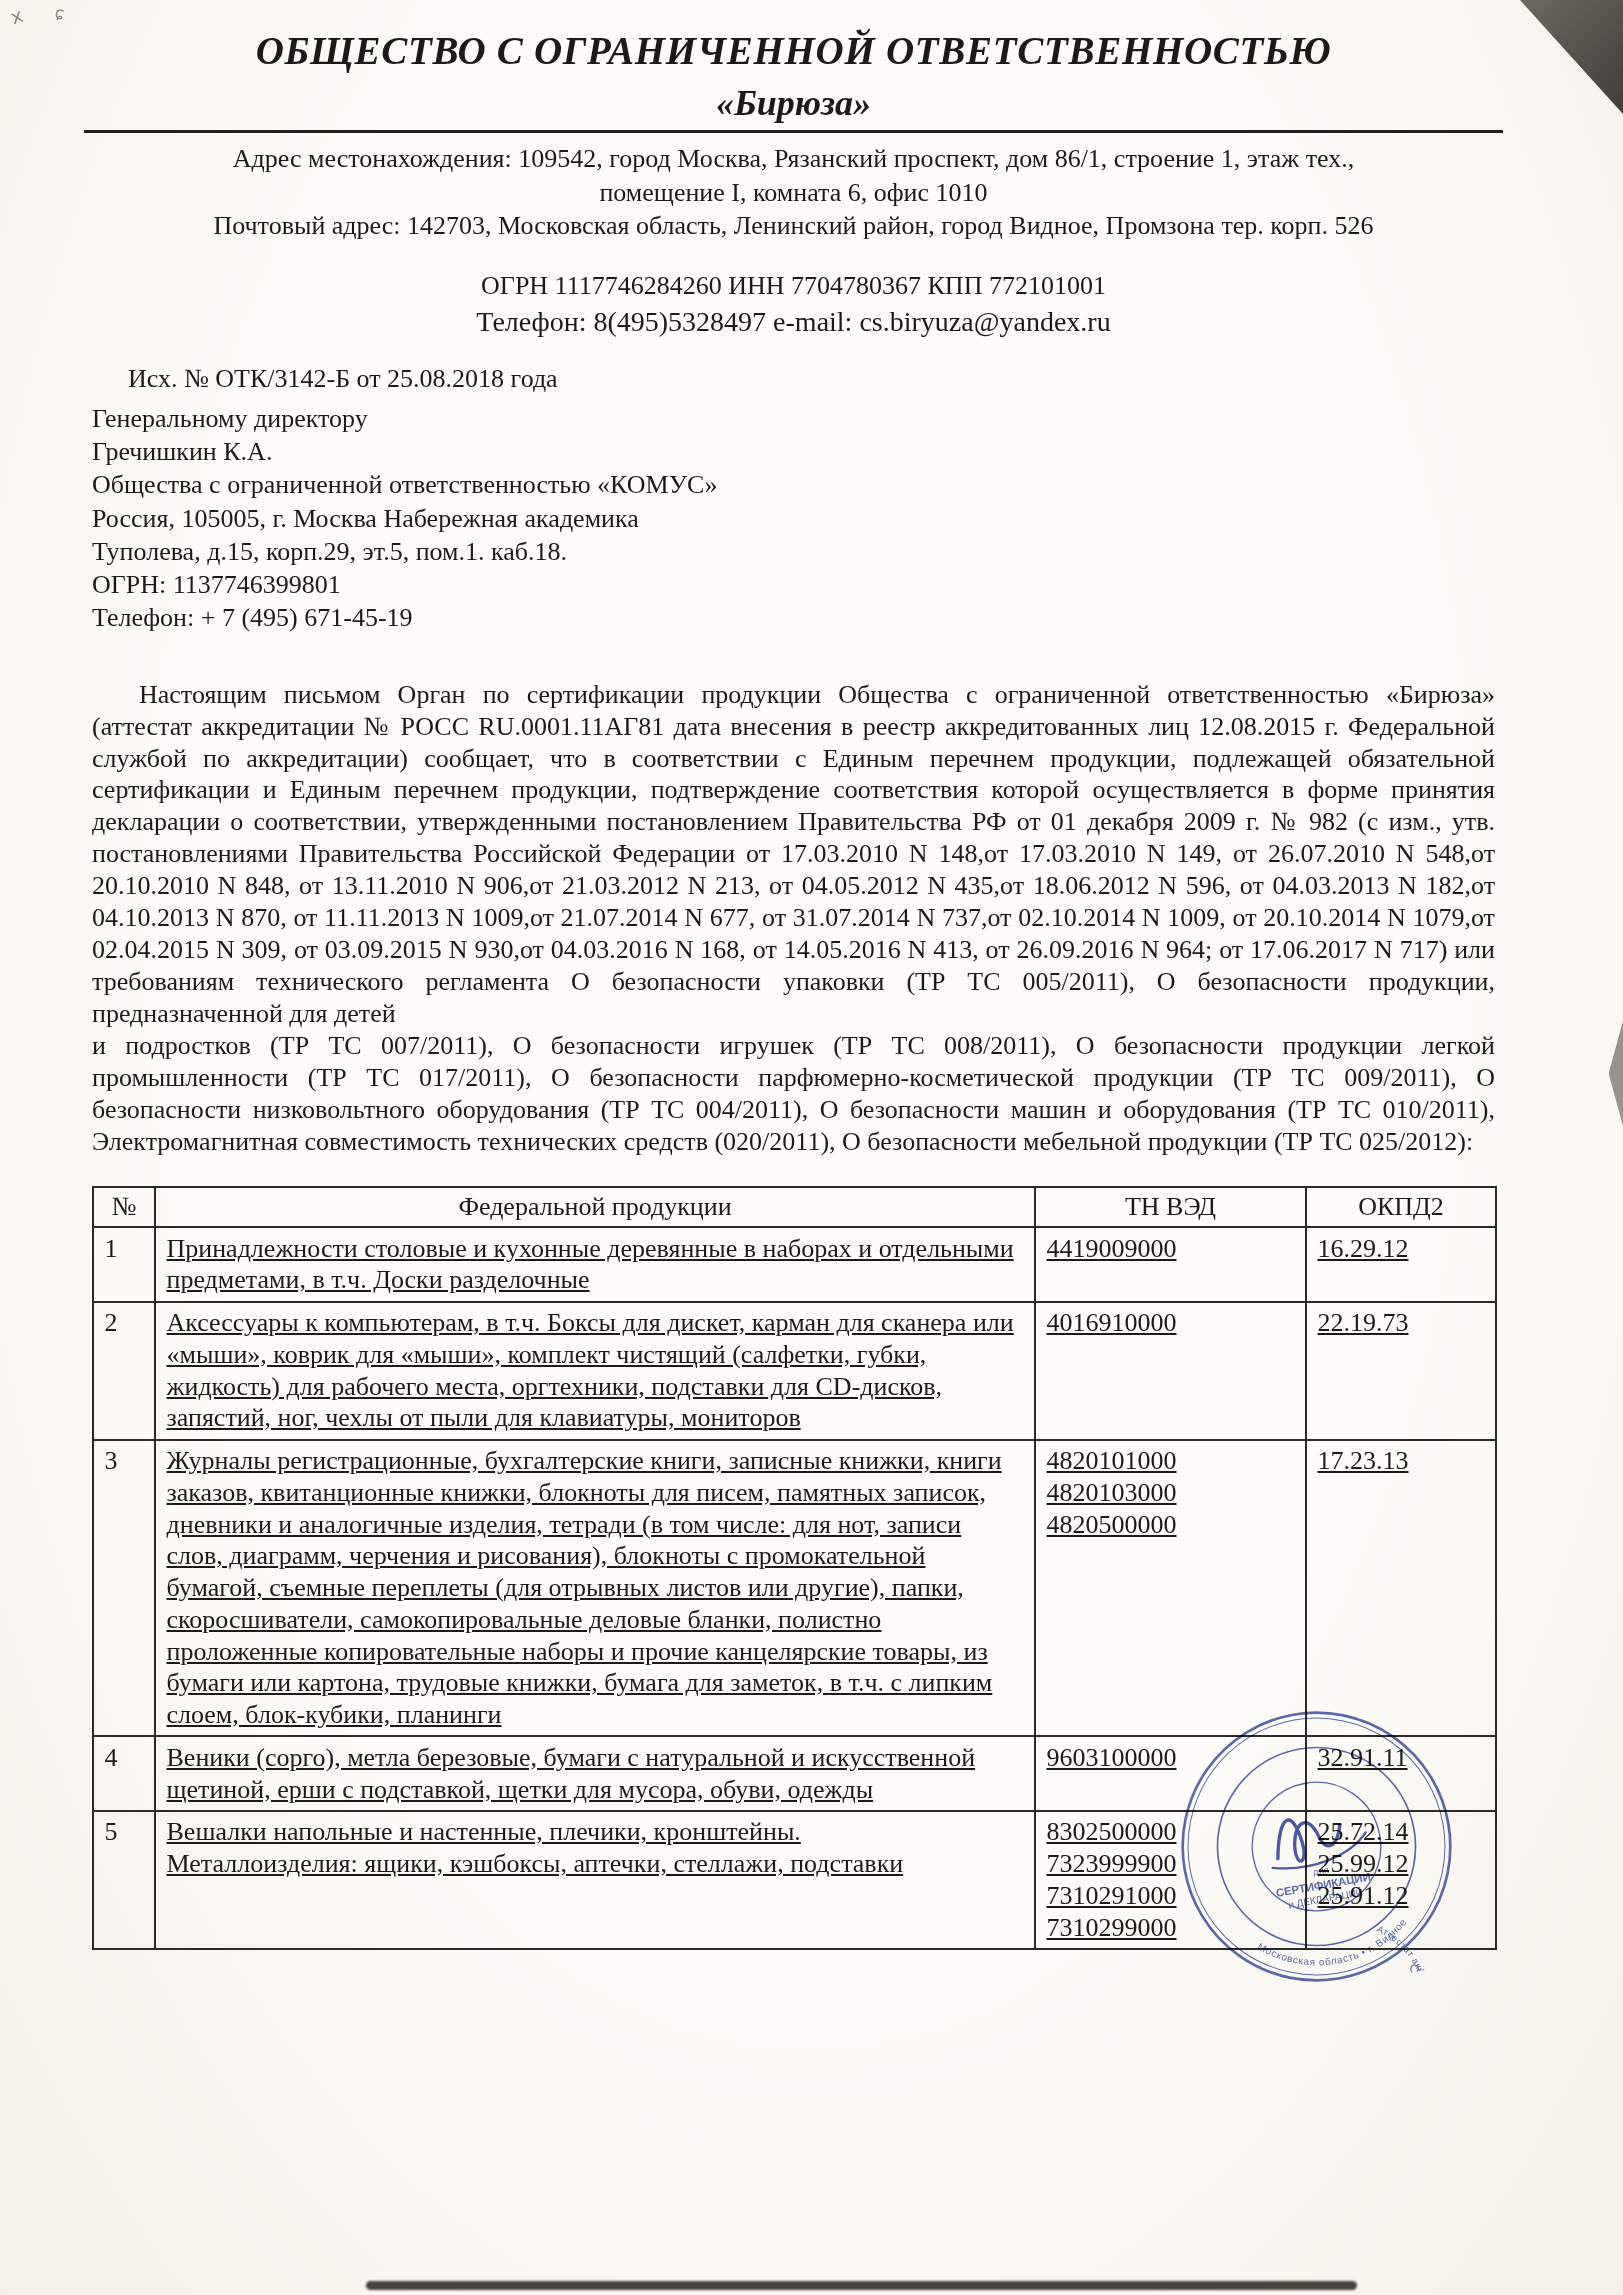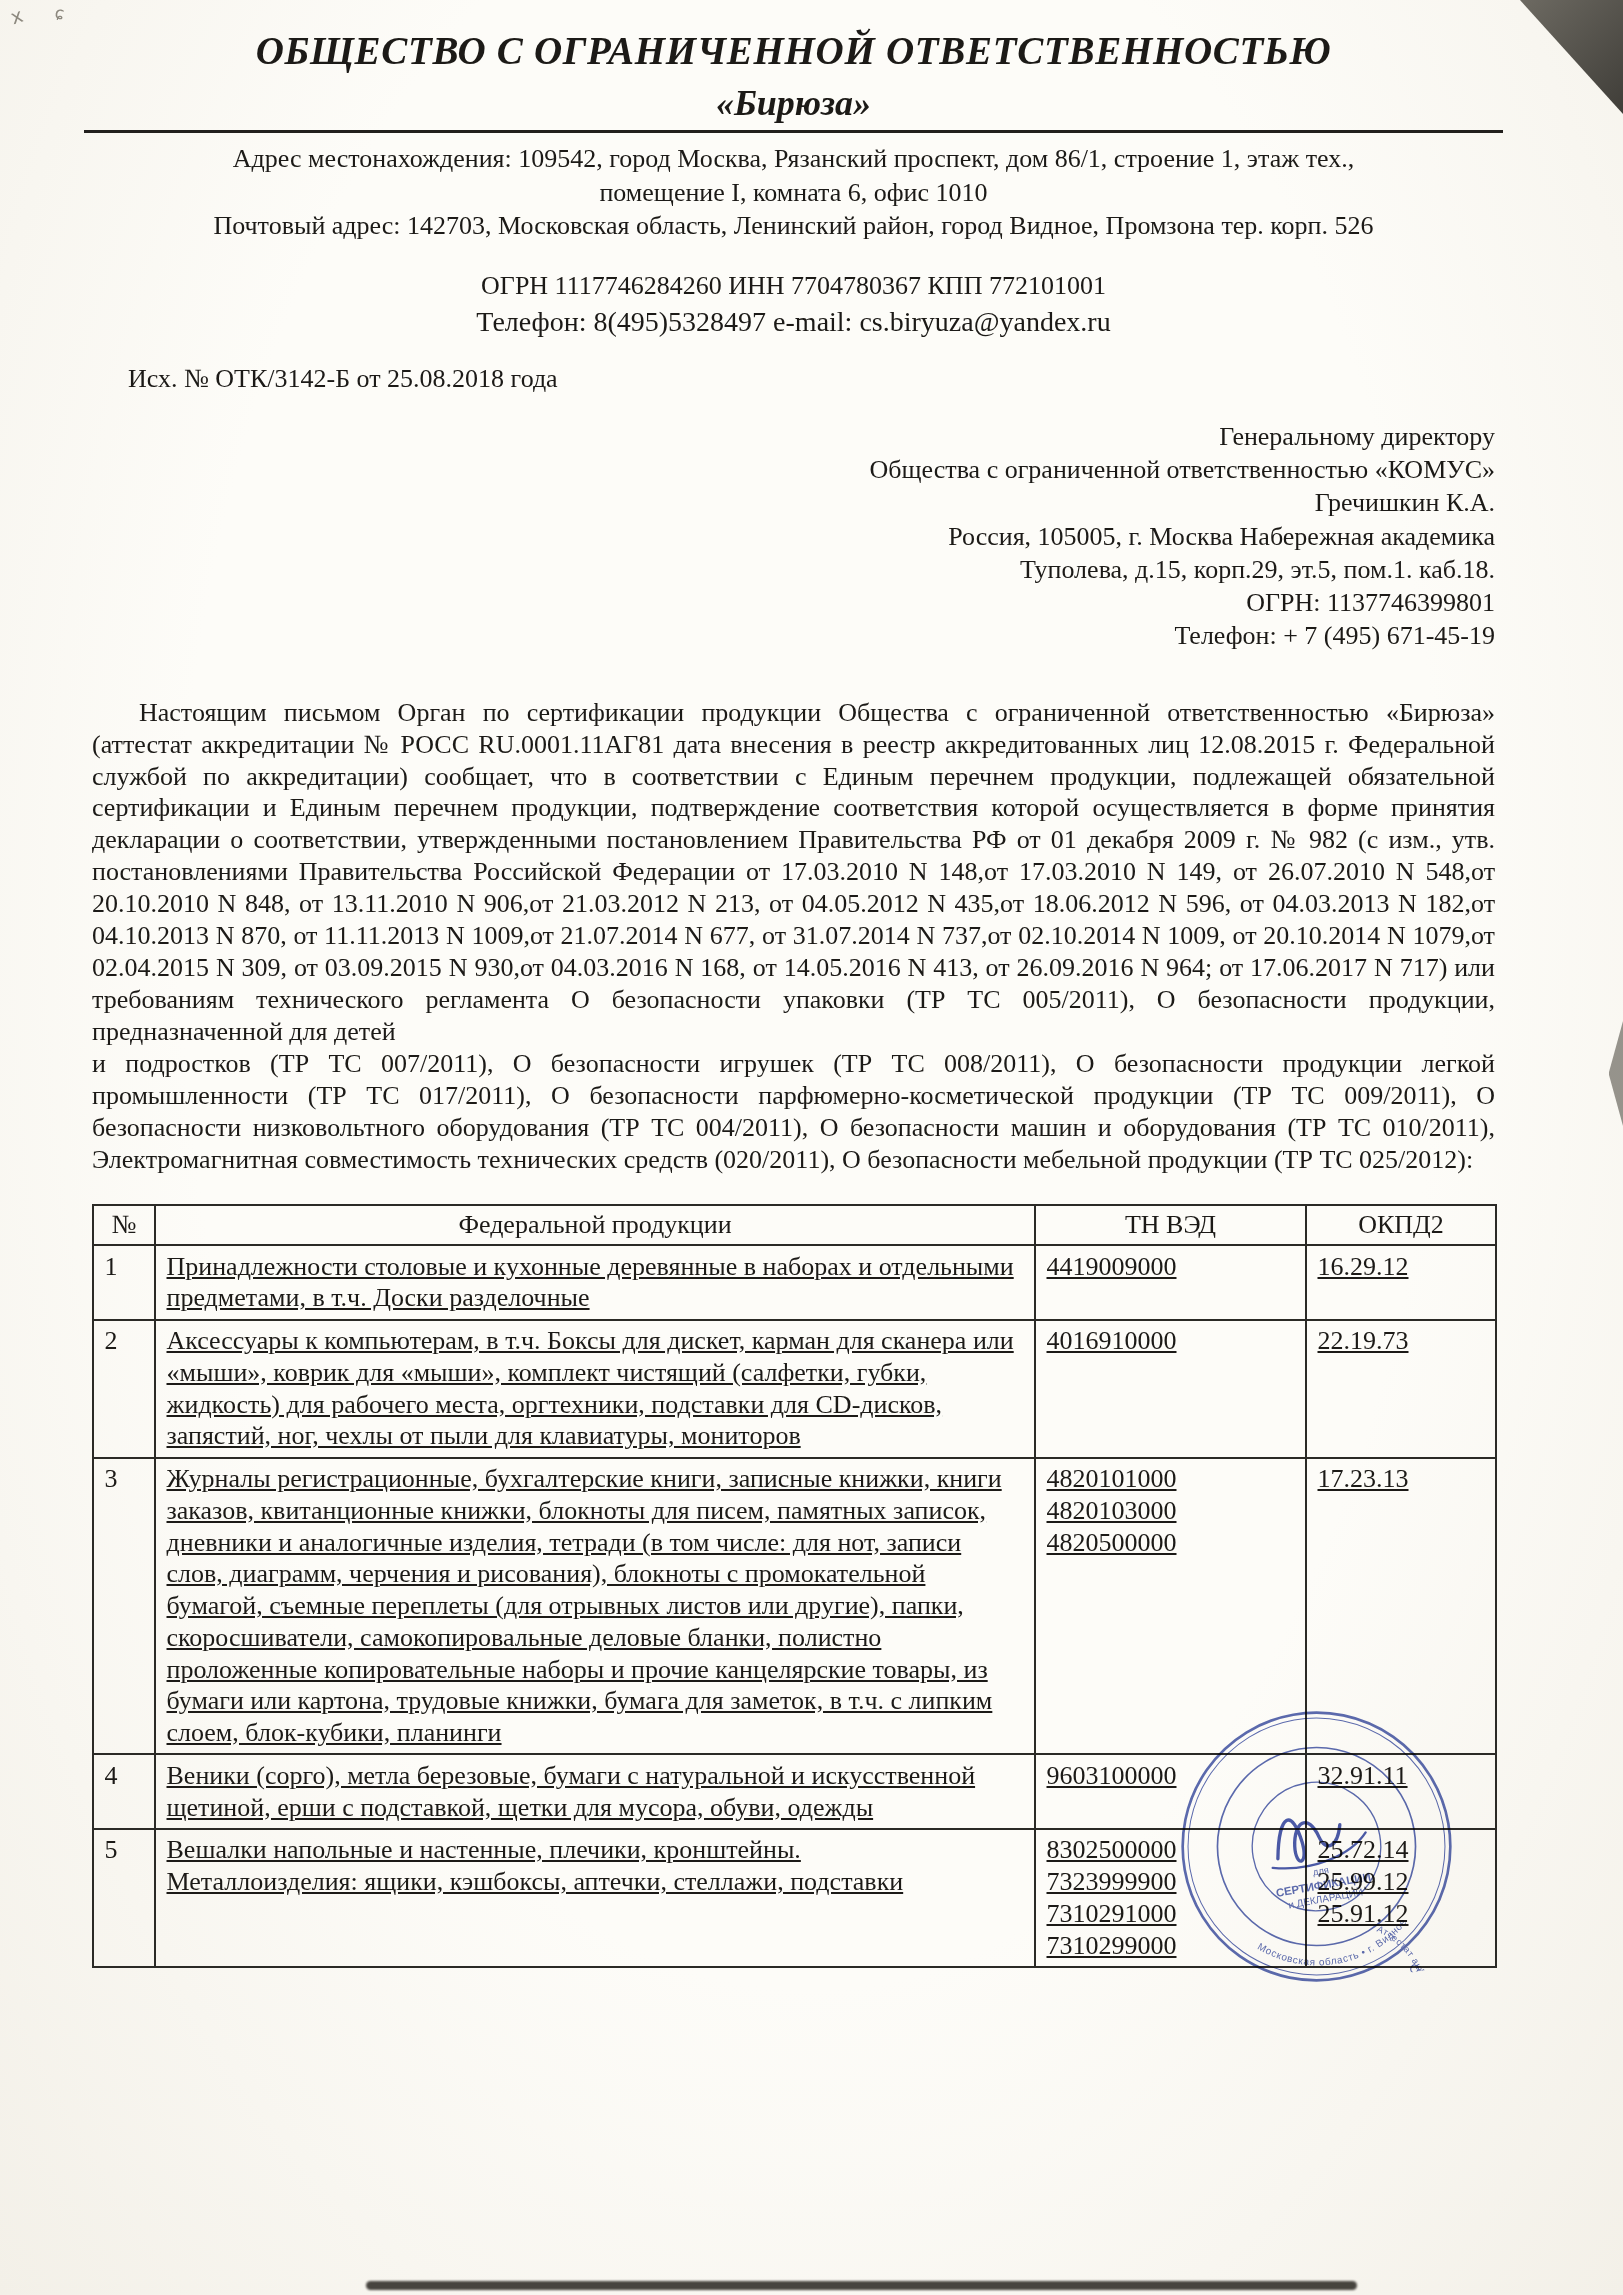--- a/index.html
+++ b/index.html
@@ -39,21 +39,21 @@
     text-align: center;
     font-size: 26px;
     line-height: 1.27;
     white-space: pre-line;
   }
   .ogrn-line { text-align: center; font-size: 26px; margin-top: 29px; }
   .contact-line { text-align: center; font-size: 28px; margin-top: 5.2px; }
   .outgoing-ref { font-size: 26px; margin-top: 26px; margin-left: 36px; }
 
   
-  .recipient { margin-top: 26px; text-align: right; font-size: 26px; line-height: 1.28; }
+  .recipient { margin-top: 8px; font-size: 26px; line-height: 1.28; }
 
   
   .letter-title { text-align: center; font-size: 27px; margin-top: 121px; }
   .para {
     font-size: 26px;
     line-height: 1.23;
     text-align: justify;
     margin: 0;
   }
   .para.first { margin-top: 44px; text-indent: 47px; }
@@ -134,22 +134,22 @@
     <div class="addr">Адрес местонахождения: 109542, город Москва, Рязанский проспект, дом 86/1, строение 1, этаж тех.,
 помещение I, комната 6, офис 1010
 Почтовый адрес: 142703, Московская область, Ленинский район, город Видное, Промзона тер. корп. 526</div>
     <div class="ogrn-line">ОГРН 1117746284260 ИНН 7704780367 КПП 772101001</div>
     <div class="contact-line">Телефон: 8(495)5328497 e-mail: cs.biryuza@yandex.ru</div>
 
     <div class="outgoing-ref">Исх. № ОТК/3142-Б от 25.08.2018 года</div>
 
     <div class="recipient">
       <div>Генеральному директору</div>
+      <div>Гречишкин К.А.</div>
       <div>Общества с ограниченной ответственностью «КОМУС»</div>
-      <div>Гречишкин К.А.</div>
       <div>Россия, 105005, г. Москва Набережная академика</div>
       <div>Туполева, д.15, корп.29, эт.5, пом.1. каб.18.</div>
       <div>ОГРН: 1137746399801</div>
       <div>Телефон: + 7 (495) 671-45-19</div>
     </div>
 
     <p class="para first">Настоящим письмом Орган по сертификации продукции Общества с ограниченной ответственностью «Бирюза» (аттестат аккредитации № РОСС RU.0001.11АГ81 дата внесения в реестр аккредитованных лиц  12.08.2015 г. Федеральной службой по аккредитации) сообщает, что в соответствии с Единым перечнем продукции, подлежащей обязательной сертификации и Единым перечнем продукции, подтверждение соответствия которой осуществляется в форме принятия декларации о соответствии, утвержденными постановлением Правительства РФ от 01 декабря 2009 г. № 982 (с изм., утв. постановлениями Правительства Российской Федерации от 17.03.2010 N 148,от 17.03.2010 N 149, от 26.07.2010 N 548,от 20.10.2010 N 848, от 13.11.2010 N 906,от 21.03.2012 N 213, от 04.05.2012 N 435,от 18.06.2012 N 596, от 04.03.2013 N 182,от 04.10.2013 N 870, от 11.11.2013 N 1009,от 21.07.2014 N 677, от 31.07.2014 N 737,от 02.10.2014 N 1009, от 20.10.2014 N 1079,от 02.04.2015 N 309, от 03.09.2015 N 930,от 04.03.2016 N 168, от 14.05.2016 N 413, от 26.09.2016 N 964; от 17.06.2017 N 717) или требованиям технического регламента О безопасности упаковки (ТР ТС 005/2011), О безопасности продукции, предназначенной для детей</p>
     <p class="para">и подростков (ТР ТС 007/2011), О безопасности игрушек (ТР ТС 008/2011), О безопасности продукции легкой промышленности (ТР ТС 017/2011), О безопасности парфюмерно-косметической продукции (ТР ТС 009/2011), О безопасности низковольтного оборудования (ТР ТС 004/2011), О безопасности машин и оборудования (ТР ТС 010/2011), Электромагнитная совместимость технических средств (020/2011), О безопасности мебельной продукции (ТР ТС 025/2012):</p>
 
     <table class="products">

